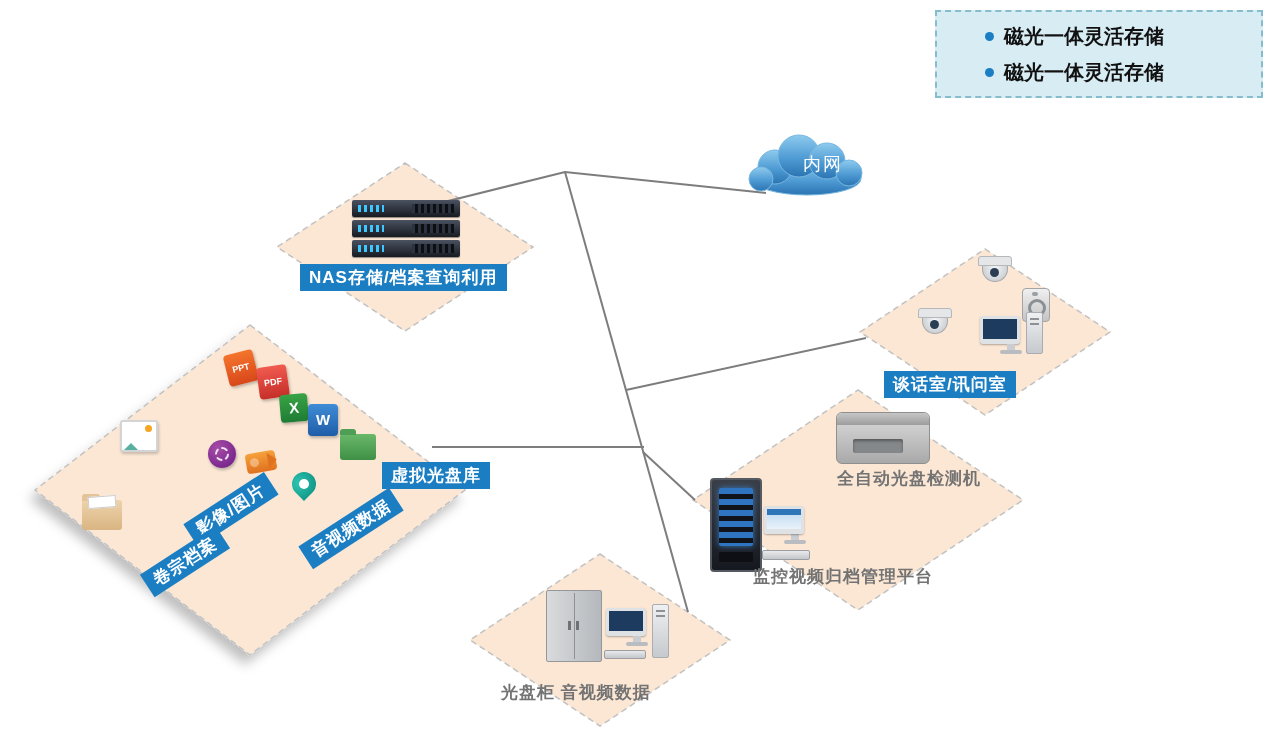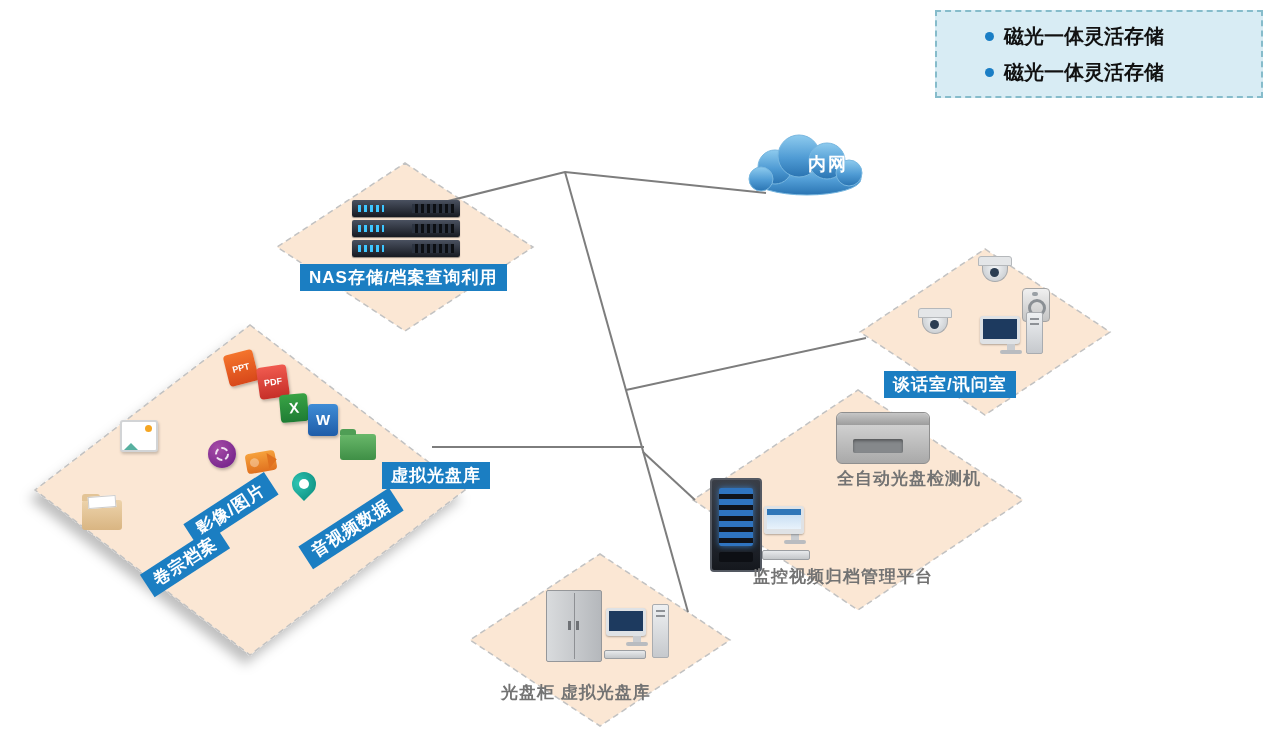--- a/index.html
+++ b/index.html
@@ -16,22 +16,22 @@
           white-space:nowrap;letter-spacing:1px;}
   .rot{transform:rotate(-33deg);}
 
   
   .legend{position:absolute;left:935px;top:10px;width:328px;height:88px;background:#d8ecf4;
           border:2px dashed #86bccb;box-sizing:border-box;display:flex;flex-direction:column;
           justify-content:center;gap:9px;padding-left:48px;}
   .legend-item{display:flex;align-items:center;gap:10px;font-weight:bold;font-size:20px;color:#111;}
   .legend-item .bullet{width:9px;height:9px;border-radius:50%;background:#1a7ec5;flex:0 0 auto;}
 
-  .cloud-label{position:absolute;left:808px;top:152px;width:70px;color:#fff;
-               font-weight:bold;font-size:18px;letter-spacing:2px;}
+  .cloud-label{position:absolute;left:788px;top:152px;width:70px;text-align:center;color:#fff;
+               font-weight:normal;font-size:18px;letter-spacing:2px;}
 
   
   .nas-stack{position:absolute;left:352px;top:200px;width:108px;}
   .server-unit{height:17px;margin-bottom:3px;background:linear-gradient(#4a5160,#171a21);
                border-radius:2px;position:relative;box-shadow:0 1px 1px rgba(0,0,0,.4);}
   .server-unit::before{content:"";position:absolute;left:6px;top:5px;width:26px;height:7px;
                background:repeating-linear-gradient(90deg,#3ec6ff 0 3px,transparent 3px 6px);}
   .server-unit::after{content:"";position:absolute;right:6px;top:4px;width:42px;height:9px;
                background:repeating-linear-gradient(90deg,#2c3340 0 3px,#0c0e12 3px 6px);}
 
@@ -207,21 +207,21 @@
   <div class="klabel" style="left:753px;top:568px;">监控视频归档管理平台</div>
 
   <div class="cabinet"></div>
   <div class="pc" style="left:606px;top:608px;">
     <div class="monitor"></div>
     <div class="stand"></div>
     <div class="base"></div>
     <div class="tower" style="height:52px;"></div>
   </div>
   <div class="kb" style="left:604px;top:650px;width:40px;height:7px;"></div>
-  <div class="klabel" style="left:501px;top:684px;">光盘柜  虚拟光盘库</div>
+  <div class="klabel" style="left:501px;top:684px;">光盘柜  音视频数据</div>
 
   <div class="doc-icon ppt" style="left:226px;top:352px;transform:rotate(-14deg);">PPT</div>
   <div class="doc-icon pdf" style="left:258px;top:366px;transform:rotate(-8deg);">PDF</div>
   <div class="doc-icon excel" style="left:280px;top:394px;width:28px;height:28px;line-height:28px;transform:rotate(-5deg);">X</div>
   <div class="doc-icon word" style="left:308px;top:404px;">W</div>
   <div class="folder-green" style="left:340px;top:434px;"></div>
   <div class="blabel" style="left:382px;top:462px;">虚拟光盘库</div>
 
   <div class="photo-icon" style="left:120px;top:420px;"></div>
   <div class="media-icon" style="left:208px;top:440px;"></div>

